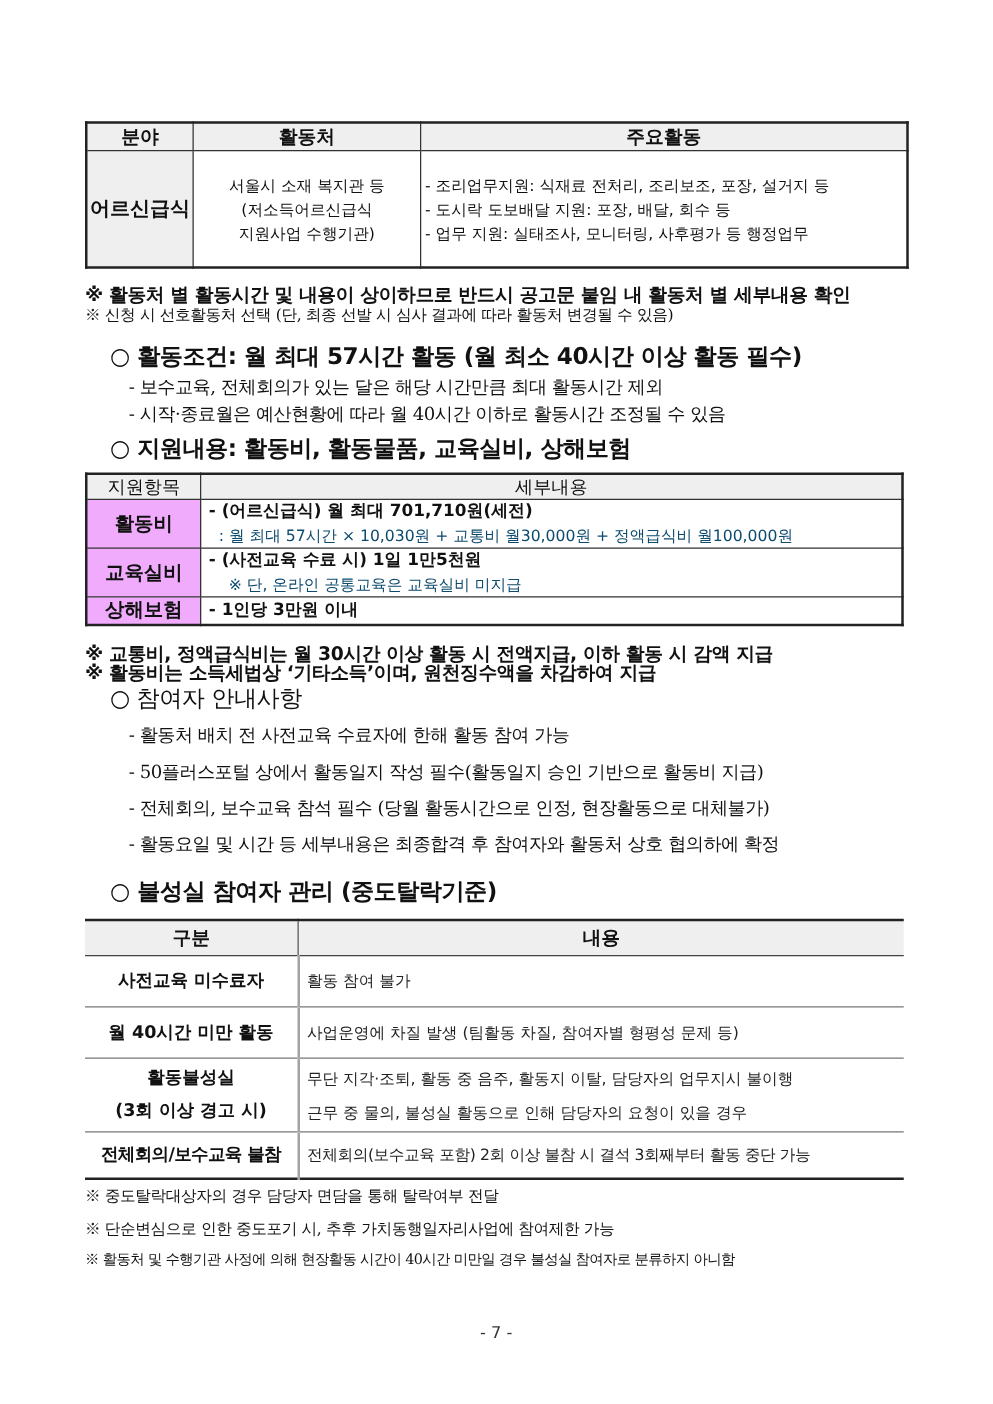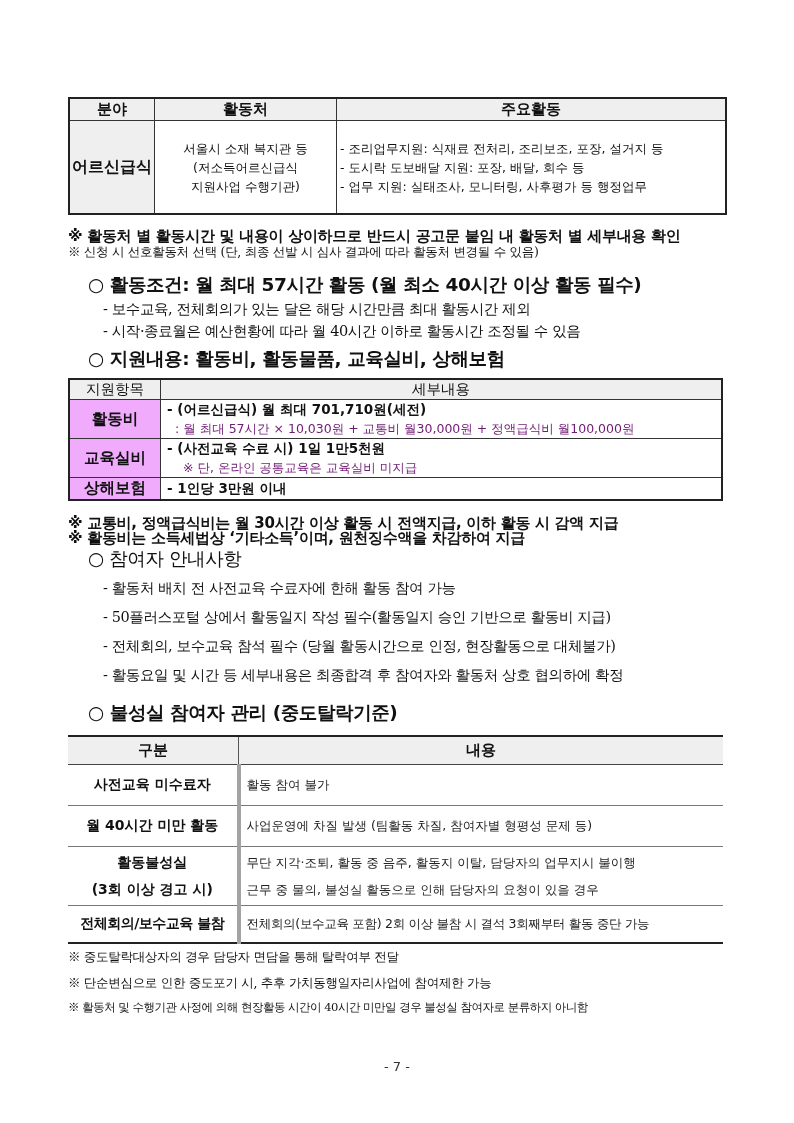--- a/index.html
+++ b/index.html
@@ -23,27 +23,27 @@
   .section-title-light { font-size:18.5px; letter-spacing:-0.4px; }
   .sub-serif { font-family:"DejaVu Serif", serif; font-size:14.5px; letter-spacing:-0.4px; }
 
   
   #t2 { left:68px; top:378px; width:655px; border:2px solid #222; }
   #t2 td, #t2 th { border:1px solid #333; padding:0; }
   #t2 th { background:#efefef; font-weight:normal; font-size:14.5px; height:19px; }
   #t2 .k { width:90px; background:#f0abfc; font-weight:bold; font-size:15.5px; text-align:center; }
   #t2 .v { font-size:13px; padding-left:6px; line-height:19px; }
   #t2 .v .b { font-weight:bold; font-size:13.5px; }
-  #t2 .v .s { padding-left:8px; font-size:12.5px; color:#701a75; }
+  #t2 .v .s { padding-left:8px; font-size:12.5px; color:#0c4a6e; }
 
   
   #t3 { left:68px; top:735px; width:655px; border-top:2px solid #222; border-bottom:2px solid #222; }
   #t3 td, #t3 th { border-bottom:1px solid #777; padding:0; }
   #t3 th { background:#efefef; font-weight:bold; font-size:15px; height:27px; border-bottom:1px solid #444; }
-  #t3 .k { width:170px; font-weight:bold; font-size:14px; text-align:center; border-right:4px solid #a3a3a3; }
+  #t3 .k { width:170px; font-weight:bold; font-size:14px; text-align:center; border-right:2px solid #a3a3a3; }
   #t3 .v { font-size:12.5px; padding-left:6px; color:#222; }
   #t3 tr.r1 td { height:40px; }
   #t3 tr.r2 td { height:40px; }
   #t3 tr.r3 td { height:58px; line-height:27px; }
   #t3 tr.r4 td { height:36px; }
   #t3 th.hk { border-right:1px solid #555; }
 
   .footer { left:0; width:794px; top:1059px; text-align:center; font-size:13px; color:#333; }
 </style>
 </head>

